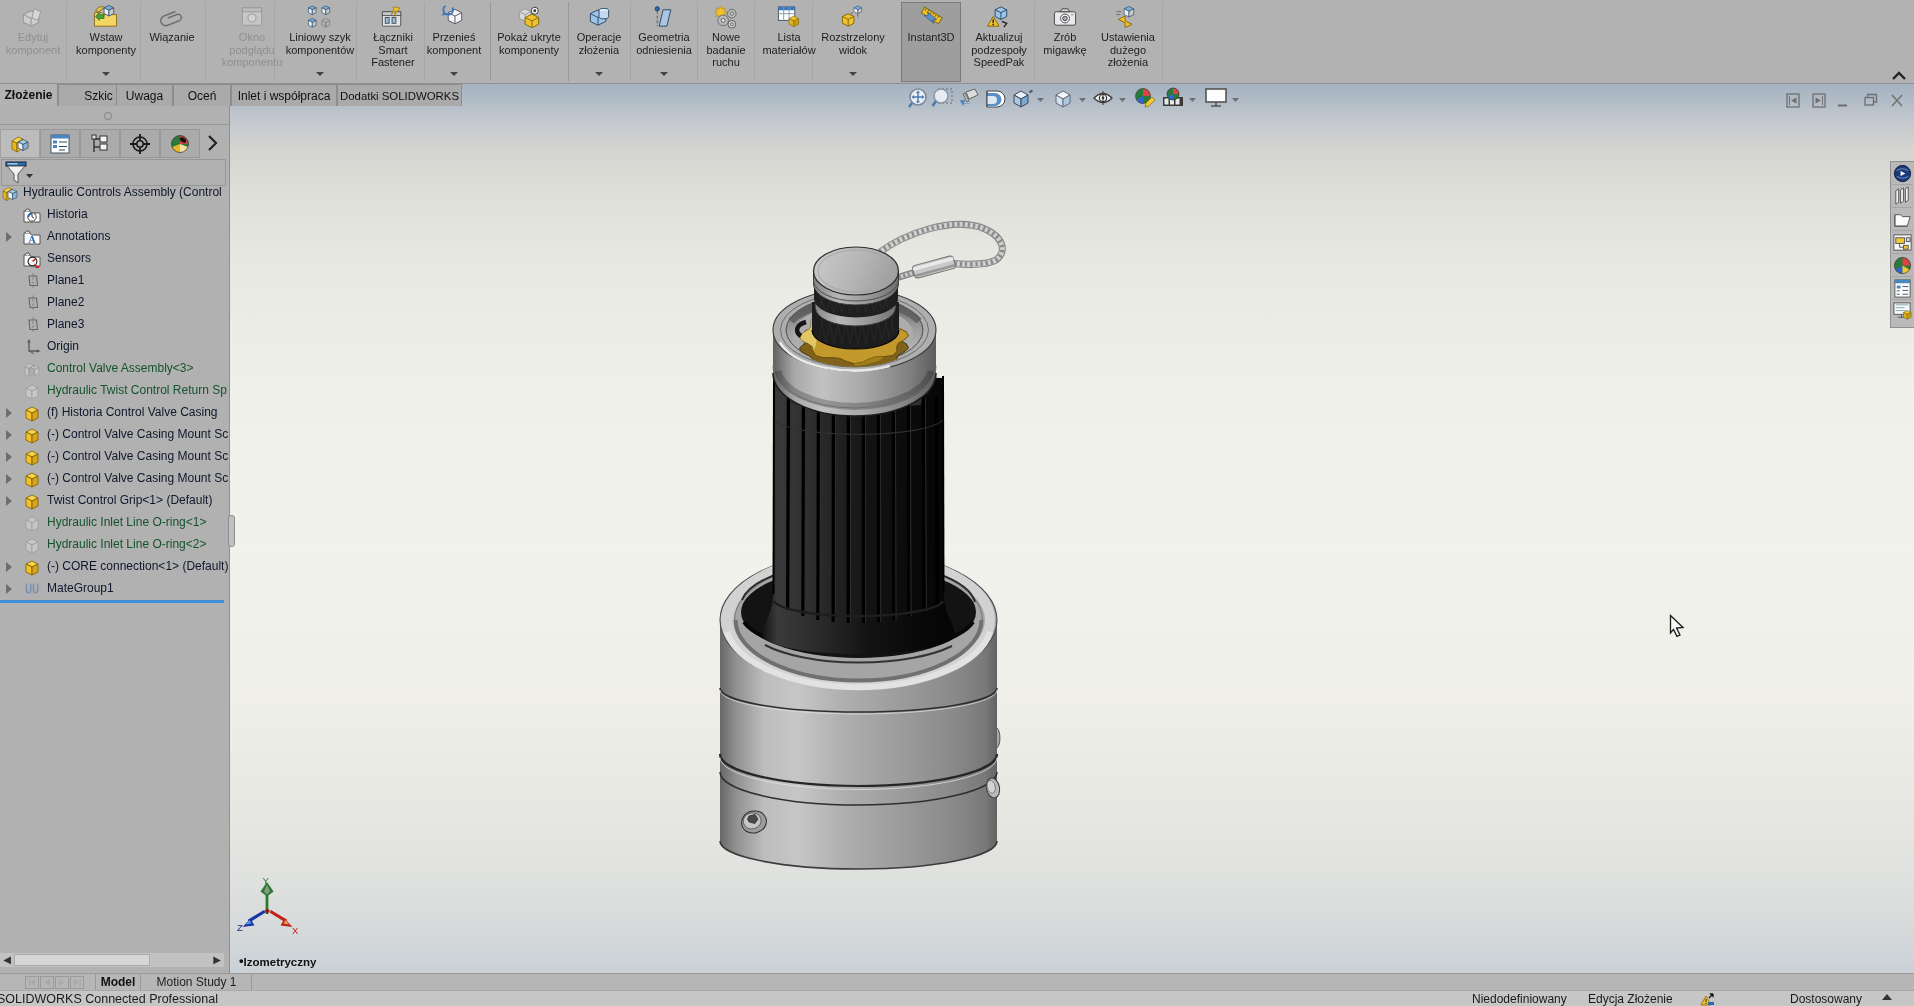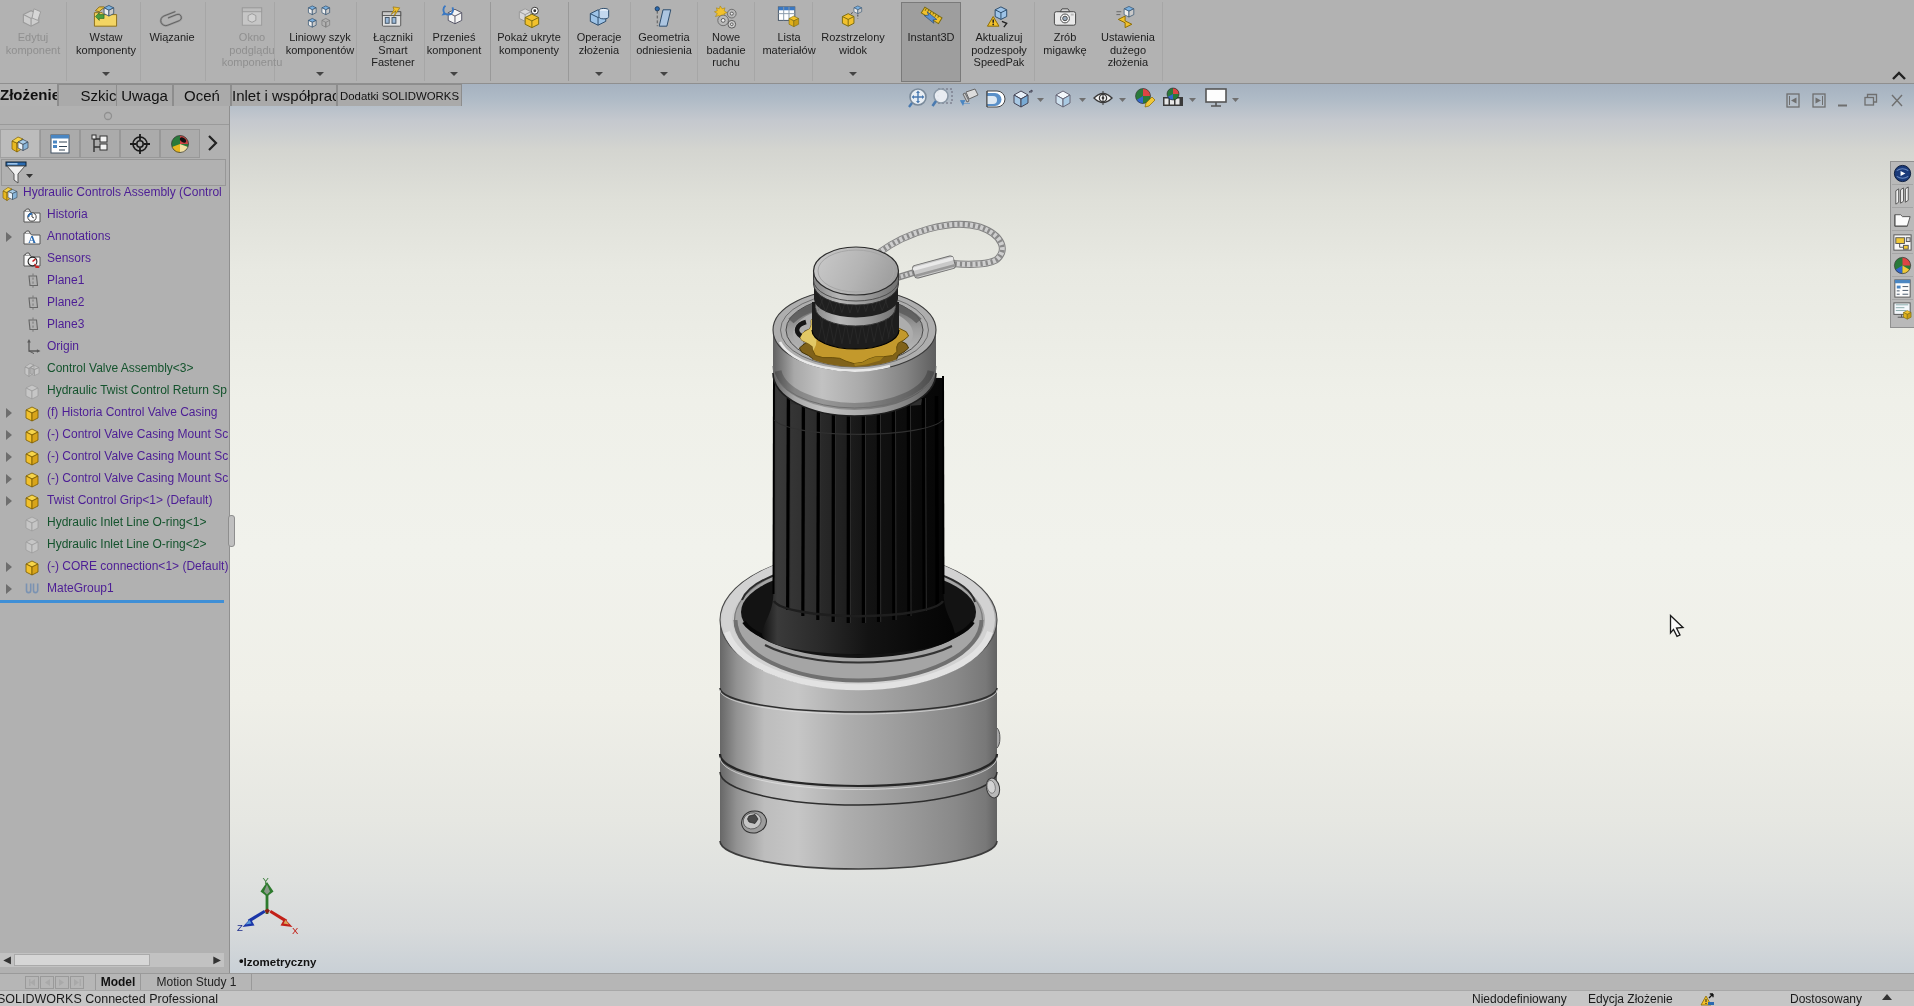--- a/index.html
+++ b/index.html
@@ -13,41 +13,41 @@
   .rbtn .ric { position:absolute; top:4px; left:50%; transform:translateX(-50%); width:27px; height:27px; }
   .rbtn .rlab { position:absolute; top:31px; width:100%; }
   .rbtn.gray { color:#8f8f8f; }
   .rbtn .caret { position:absolute; bottom:7px; left:50%; transform:translateX(-50%); width:0; height:0; border-left:4px solid transparent; border-right:4px solid transparent; border-top:4px solid #444; }
   .rsep { position:absolute; top:2px; height:79px; width:1px; background:#a6a6a6; }
   .rsep.dark { background:#999; }
   #instantbox { position:absolute; left:901px; top:2px; width:60px; height:80px; background:#9e9e9e; border:1px solid #7a7a7a; }
 
   
   #tabrow { left:0; top:84px; width:462px; height:22px; background:#b2b2b2; }
-  .tab { position:absolute; top:0; height:22px; font-size:15px; color:#111; text-align:center; line-height:22px; background:#aaaaaa; border:1px solid #8d8d8d; border-bottom:none; white-space:nowrap; overflow:hidden; }
+  .tab { position:absolute; top:0; height:22px; font-size:12px; color:#111; text-align:center; line-height:22px; background:#aaaaaa; border:1px solid #8d8d8d; border-bottom:none; white-space:nowrap; overflow:hidden; }
   .tab.active { background:#b2b2b2; font-weight:bold; border:none; border-right:1px solid #8d8d8d; }
 
   
   #viewport { left:0; top:84px; width:1914px; height:889px;
     background:linear-gradient(to bottom,
       #a6b2c0 0px, #aebac6 14px, #c4c8ce 36px, #d4d5d0 66px, #dfe0d9 116px,
       #e8e9e2 186px, #eff0e9 316px, #f1f2ec 466px, #efefe8 616px,
       #e6e7e2 736px, #dfe1df 796px, #d7dadb 846px, #c9d0d6 889px);
   }
 
   
   #lpanel { left:0; top:106px; width:230px; height:867px; background:#b1b1b1; border-right:1px solid #909090; }
   #lpanel .topstrip { position:absolute; left:0; top:0; width:229px; height:19px; border-bottom:1px solid #9a9a9a; }
   #ftabs { position:absolute; left:0; top:23px; width:229px; height:29px; }
   .ftab { position:absolute; top:0; width:40px; height:29px; background:#ababab; border:1px solid #989898; }
   .ftab.active { background:#bcbcbc; border:1px solid #a0a0a0; }
   .ftab svg { position:absolute; left:50%; top:50%; transform:translate(-50%,-50%); }
   #filterbox { position:absolute; left:1px; top:53px; width:225px; height:27px; border:1px solid #979797; }
   #tree { position:absolute; left:0; top:77px; width:229px; height:540px; overflow:hidden; }
-  .trow { position:absolute; left:0; width:229px; height:22px; font-size:12px; color:#4c1d95; white-space:nowrap; }
+  .trow { position:absolute; left:0; width:229px; height:22px; font-size:12px; color:#0f172a; white-space:nowrap; }
   .trow .arr { position:absolute; left:6px; top:6px; width:0; height:0; border-top:5px solid transparent; border-bottom:5px solid transparent; border-left:6px solid #6e6e6e; }
   .trow .ticon { position:absolute; top:2px; width:18px; height:18px; }
   .trow .ttext { position:absolute; top:3px; }
   .trow.ghost { color:#14532d; }
   #rollback { position:absolute; left:0; top:494px; width:224px; height:3px; background:#3f8fd6; }
   #hscroll { position:absolute; left:0; top:847px; width:224px; height:14px; background:#c2c2c2; }
   #hscroll .thumb { position:absolute; left:14px; top:1px; width:136px; height:12px; background:#d6d6d6; border:1px solid #aaa; }
   #hscroll .sarr { position:absolute; top:0; width:14px; height:14px; font-size:10px; line-height:14px; text-align:center; color:#333; }
   #splitterhandle { position:absolute; left:228px; top:515px; width:7px; height:32px; background:#c0c0c0; border:1px solid #8e8e8e; border-radius:3px; }
 

